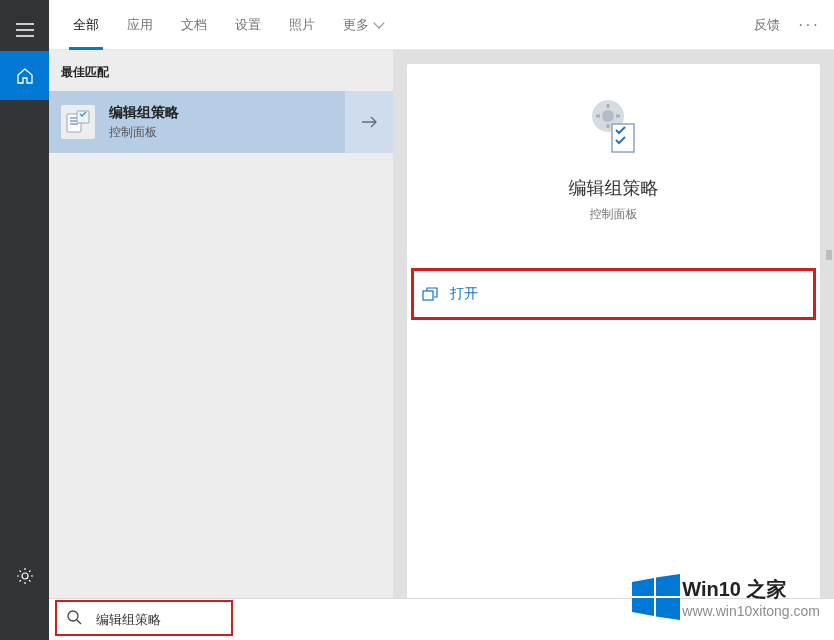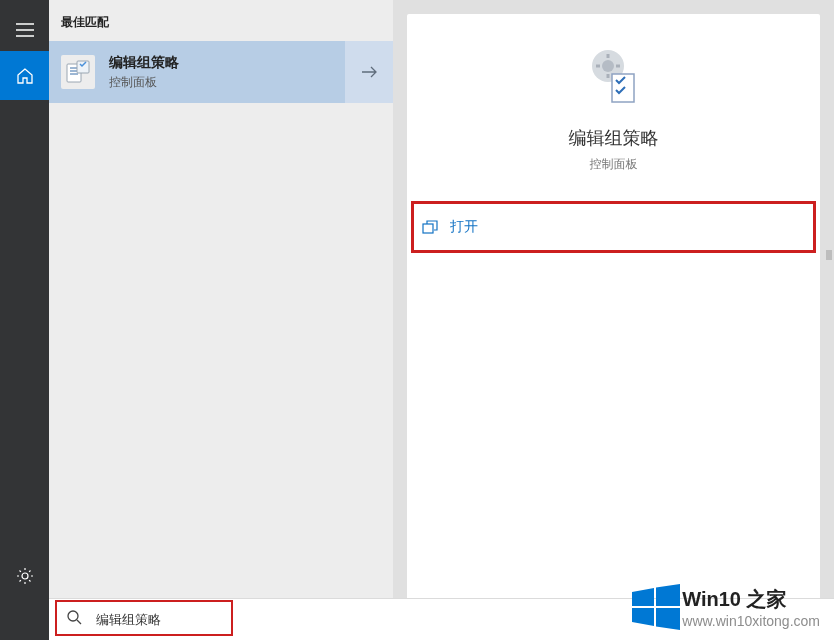--- a/index.html
+++ b/index.html
@@ -31,29 +31,29 @@
 .result-name { font-size: 14px; font-weight: 600; color: #222; }
 .result-sub { font-size: 12px; color: #555; margin-top: 2px; }
 .result-arrow { position: absolute; right: 0; top: 0; width: 48px; height: 62px; background: #cfdced; display: flex; align-items: center; justify-content: center; }
 
 .right-panel { flex: 1; background: #e0e0e0; padding: 14px; display: flex; flex-direction: column; }
 .detail-card { background: #fff; border-radius: 2px; padding: 30px 16px 20px 16px; display: flex; flex-direction: column; align-items: center; flex: 1; }
 .detail-icon { width: 56px; height: 62px; margin-bottom: 20px; position: relative; }
 .detail-title { font-size: 18px; color: #333; margin-bottom: 6px; }
 .detail-sub { font-size: 12px; color: #777; margin-bottom: 28px; }
 .action-row { align-self: stretch; padding: 10px 8px; display: flex; align-items: center; gap: 12px; color: #1272c4; font-size: 14px; cursor: pointer; }
-.action-highlight { border: 3px solid #cc1f1f; padding: 14px 8px; margin: 0 -12px; }
+.action-highlight { border: 3px solid #cc1f1f; padding: 14px 8px; margin: 17px -12px; }
 .scrollbar-stub { position: absolute; right: 2px; top: 250px; width: 6px; height: 10px; background: #bdbdbd; }
 
 .search-bar { position: absolute; left: 49px; bottom: 0; right: 0; height: 42px; background: #fff; border-top: 1px solid #dbdbdb; display: flex; align-items: center; padding-left: 18px; }
 .search-icon { color: #444; margin-right: 14px; }
 .search-input { border: none; outline: none; font-size: 13px; color: #333; flex: 1; background: transparent; }
 .search-highlight { position: absolute; left: 55px; bottom: 4px; width: 178px; height: 36px; border: 2px solid #cc1f1f; pointer-events: none; }
 
-.watermark { position: absolute; right: 14px; bottom: 6px; display: flex; align-items: center; }
+.watermark { position: absolute; right: 14px; bottom: 16px; display: flex; align-items: center; }
 .wm-logo { width: 54px; height: 54px; }
 .wm-text { display: flex; flex-direction: column; font-size: 12px; color: #3a3a3a; }
 .wm-top { font-size: 20px; font-weight: 600; color: #222; }
 .wm-sub { font-size: 14px; color: #8d8d8d; }
 
 .chevron-down { display: inline-block; width: 8px; height: 8px; border-right: 1px solid #888; border-bottom: 1px solid #888; transform: rotate(45deg); margin-left: 6px; margin-bottom: 3px; }
 </style>
 </head>
 <body>
 
@@ -71,20 +71,45 @@
   <div class="sidebar-item sidebar-settings">
     <svg width="18" height="18" viewBox="0 0 18 18">
         <circle cx="9" cy="9" r="3" fill="none" stroke="#fff" stroke-width="1.2"></circle>
         <path d="M9 1v2M9 15v2M1 9h2M15 9h2M3.5 3.5l1.4 1.4M13.1 13.1l1.4 1.4M14.5 3.5l-1.4 1.4M4.9 13.1l-1.4 1.4" stroke="#fff" stroke-width="1.2"></path>
       </svg>
   </div>
 </div>
 
 <div class="main">
 
+  <div class="top-tabs">
+    <div class="tab active">
+        <span>全部</span>
+      </div>
+    <div class="tab">
+        <span>应用</span>
+      </div>
+    <div class="tab">
+        <span>文档</span>
+      </div>
+    <div class="tab">
+        <span>设置</span>
+      </div>
+    <div class="tab">
+        <span>照片</span>
+      </div>
+    <div class="tab">
+        <span>更多</span>
+        <span class="chevron-down"></span>
+      </div>
+    <div class="top-right">
+      <span>反馈</span>
+      <span class="more-dots">···</span>
+    </div>
+  </div>
 
   <div class="content">
 
     <div class="left-panel">
       <div class="section-label">最佳匹配</div>
       <div class="result-row">
         <div class="result-icon">
           <svg viewBox="0 0 28 28">
               <rect x="3" y="6" width="14" height="18" rx="1" fill="#fff" stroke="#9aa6b2" stroke-width="1"></rect>
               <path d="M6 10h8M6 13h8M6 16h8" stroke="#3a6fa8" stroke-width="1"></path>

